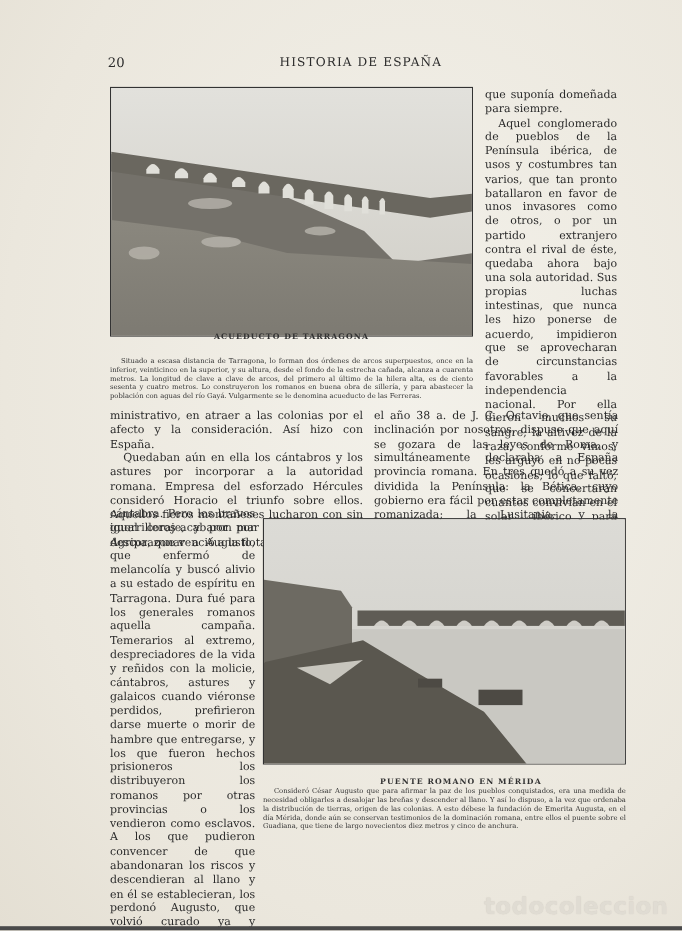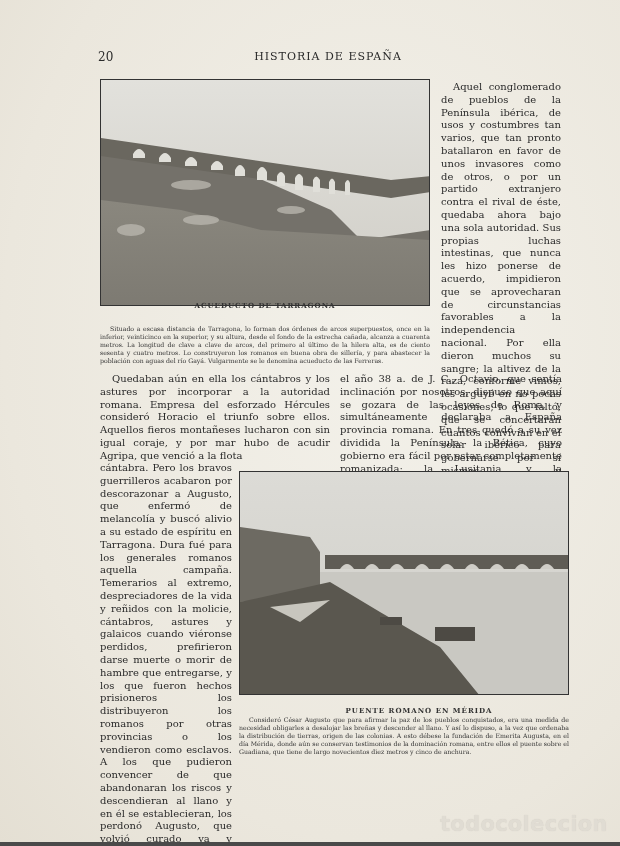--- a/index.html
+++ b/index.html
@@ -71,25 +71,27 @@
       <ellipse cx="100" cy="140" rx="18" ry="5"></ellipse>
       <ellipse cx="190" cy="130" rx="14" ry="4"></ellipse>
     </g>
   </svg>
 </div>
 
 <div class="abs caption-title" style="left:100px; top:301px; width:330px;">ACUEDUCTO DE TARRAGONA</div>
 <div class="abs caption-body" style="left:100px; top:325px; width:330px;">Situado a escasa distancia de Tarragona, lo forman dos órdenes de arcos superpuestos, once en la inferior, veinticinco en la superior, y su altura, desde el fondo de la estrecha cañada, alcanza a cuarenta metros. La longitud de clave a clave de arcos, del primero al último de la hilera alta, es de ciento sesenta y cuatro metros. Lo construyeron los romanos en buena obra de sillería, y para abastecer la población con aguas del río Gayá. Vulgarmente se le denomina acueducto de las Ferreras.</div>
 
 <div class="abs col" style="left:441px; top:81px; width:120px;">
+  <p>que suponía domeñada para siempre.</p>
   <p class="ind">Aquel conglomerado de pueblos de la Península ibérica, de usos y costumbres tan varios, que tan pronto batallaron en favor de unos invasores como de otros, o por un partido extranjero contra el rival de éste, quedaba ahora bajo una sola autoridad. Sus propias luchas intestinas, que nunca les hizo ponerse de acuerdo, impidieron que se aprovecharan de circunstancias favorables a la independencia nacional. Por ella dieron muchos su sangre; la altivez de la raza, conforme vimos, les arguyó en no pocas ocasiones; lo que faltó, que se concertaran cuantos convivían en el solar ibérico para gobernarse por sí mismos y conjuntamente.</p>
   <p class="ind" style="text-indent:30px;">Ya con anterioridad, en</p>
 </div>
 
 <div class="abs col" style="left:100px; top:373px; width:230px;">
+  <p>ministrativo, en atraer a las colonias por el afecto y la consideración. Así hizo con España.</p>
   <p class="ind">Quedaban aún en ella los cántabros y los astures por incorporar a la autoridad romana. Empresa del esforzado Hércules consideró Horacio el triunfo sobre ellos. Aquellos fieros montañeses lucharon con sin igual coraje, y por mar hubo de acudir Agripa, que venció a la flota</p>
 </div>
 
 <div class="abs col" style="left:340px; top:373px; width:222px;">
   <p>el año 38 a. de J. C., Octavio, que sentía inclinación por nosotros, dispuso que aquí se gozara de las leyes de Roma, y simultáneamente declaraba a España provincia romana. En tres quedó a su vez dividida la Península: la Bética, cuyo gobierno era fácil por estar completamente romanizada; la Lusitania, y la Tarraconense. Estas dos últimas las rigieron legados</p>
 </div>
 
 <div class="abs col" style="left:100px; top:462px; width:132px;">
   <p>cántabra. Pero los bravos guerrilleros acabaron por descorazonar a Augusto, que enfermó de melancolía y buscó alivio a su estado de espíritu en Tarragona. Dura fué para los generales romanos aquella campaña. Temerarios al extremo, despreciadores de la vida y reñidos con la molicie, cántabros, astures y galaicos cuando viéronse perdidos, prefirieron darse muerte o morir de hambre que entregarse, y los que fueron hechos prisioneros los distribuyeron los romanos por otras provincias o los vendieron como esclavos. A los que pudieron convencer de que abandonaran los riscos y descendieran al llano y en él se establecieran, los perdonó Augusto, que volvió curado ya y satisfecho de la pacificación de la Cantabria,</p>
 </div>

